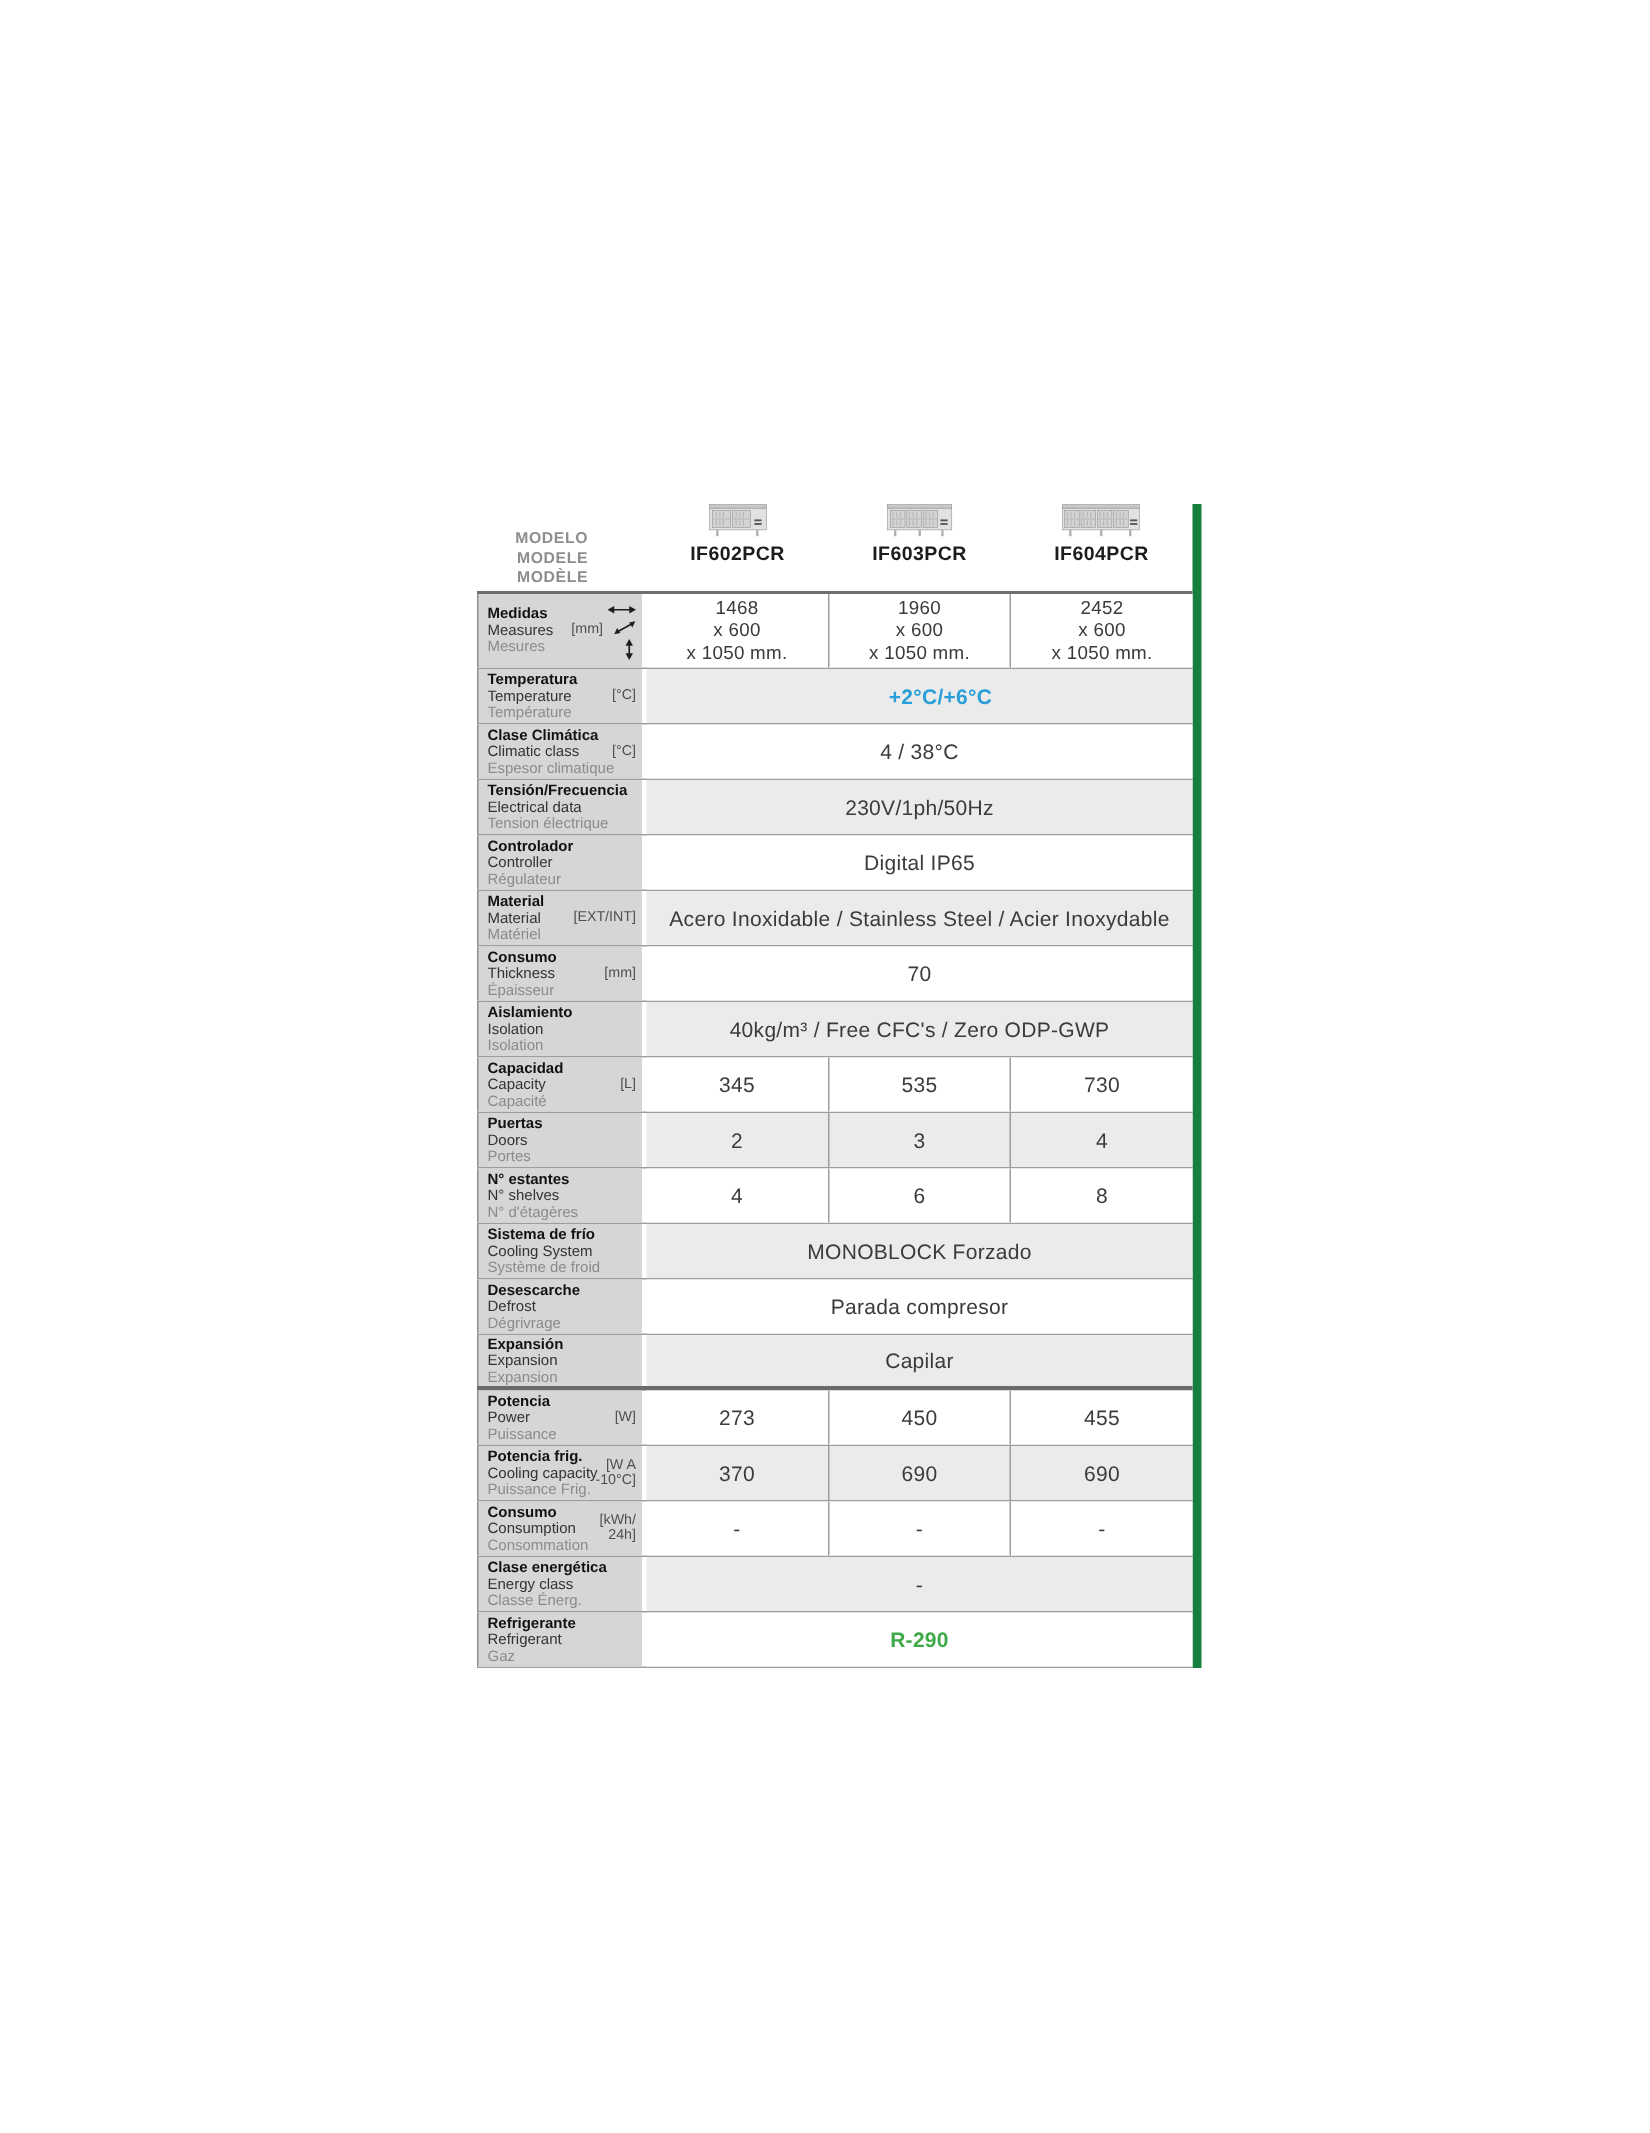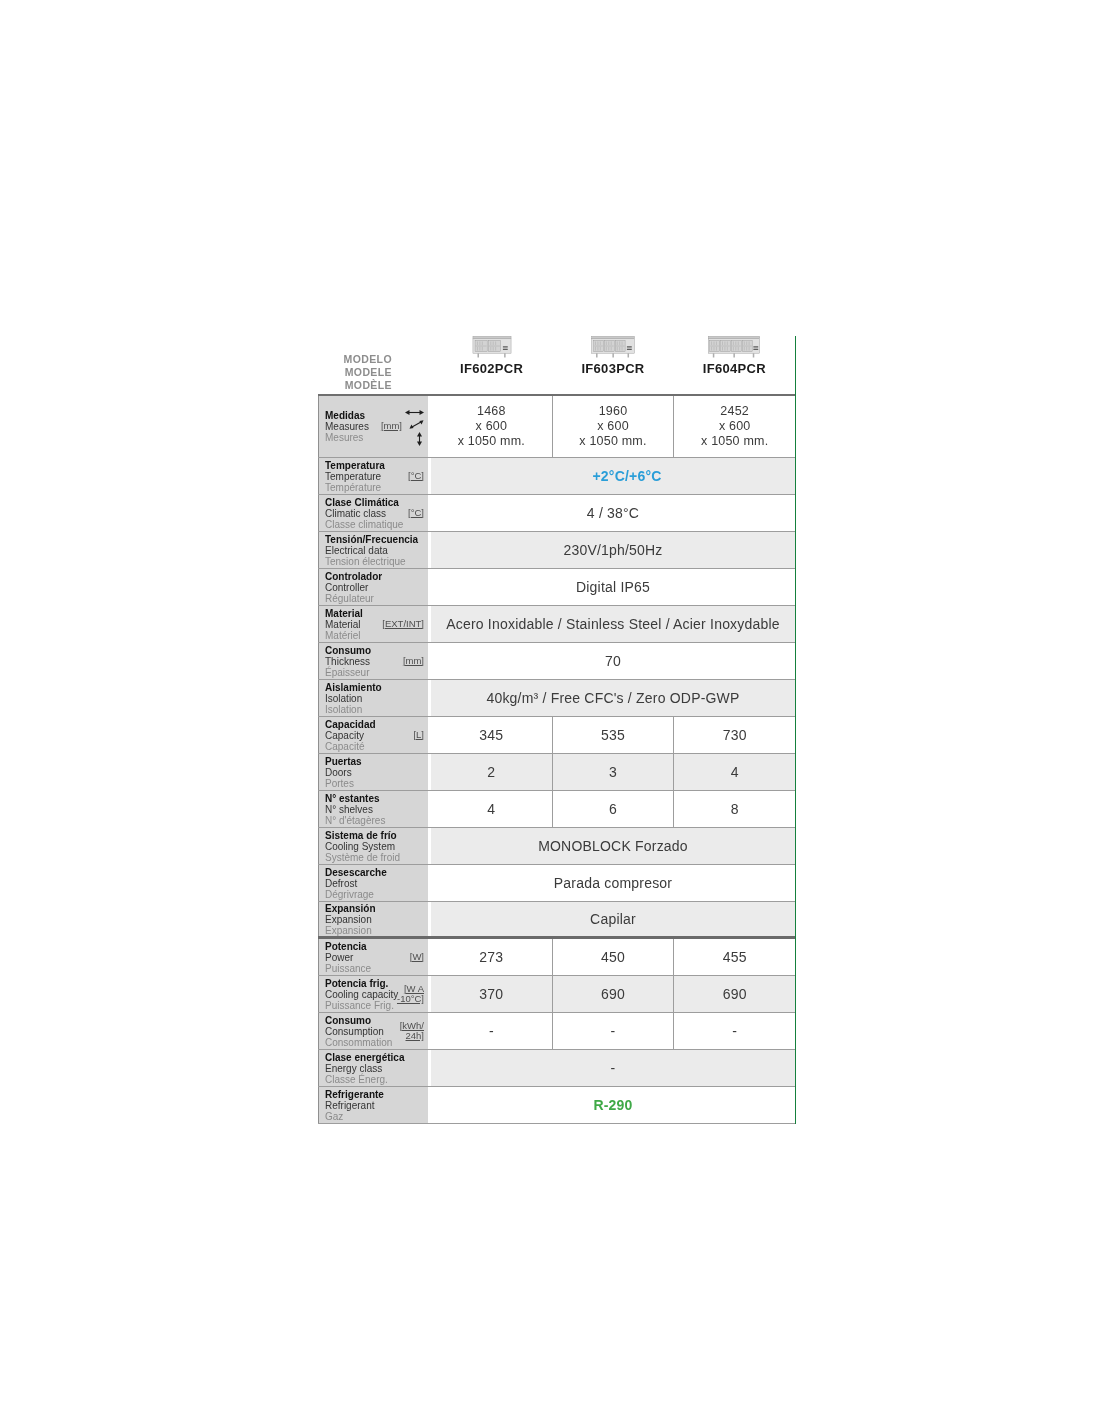--- a/index.html
+++ b/index.html
@@ -1,49 +1,49 @@
 <!DOCTYPE html>
 <html><head>
 <meta charset="utf-8">
 <style>
   html,body{margin:0;padding:0;}
   body{
     width:1100px;height:1422px;background:#ffffff;position:relative;overflow:hidden;
     font-family:"Liberation Sans", sans-serif;
   }
-  .sheet{position:absolute;left:318px;top:336px;width:477px;border-right:1px solid #15803d;}
+  .sheet{position:absolute;left:318px;top:336px;width:477px;border-right:6px solid #15803d;}
 
   
   .hdr{height:58px;display:flex;}
   .hdr-label{width:110px;box-sizing:border-box;display:flex;align-items:flex-end;justify-content:flex-end;padding:0 36px 2px 0;}
   .hdr-label .mword{text-align:right;font-weight:bold;font-size:10.5px;line-height:13px;color:#8d8d8d;letter-spacing:.4px;}
   .hgap{width:3px;}
   .hcols{flex:1;display:flex;}
   .hcol{flex:1;display:flex;flex-direction:column;align-items:center;justify-content:flex-end;}
   .hname{font-weight:bold;font-size:13px;line-height:15px;color:#1c1c1c;letter-spacing:.3px;padding-bottom:18px;}
   .thumb{margin-bottom:2px;display:block;}
   .tstrip{fill:#c9c9c9;stroke:#8f8f8f;stroke-width:.6;}
   .tbox{fill:#e1e1e1;stroke:#999;stroke-width:.7;}
   .door{fill:#d3d3d3;stroke:#8e8e8e;stroke-width:.6;}
   .shelf{stroke:#9a9a9a;stroke-width:.6;}
   .leg{fill:#aeaeae;}
   .pnl{fill:#555;}
 
   
   .tbody{border-top:2px solid #6f6f6f;}
   .row{display:flex;height:37px;box-sizing:border-box;border-bottom:1px solid #9d9d9d;}
-  .row.h46{height:62px;}
+  .row.h46{height:50px;}
   .row.thick{border-bottom:3px solid #6a6a6a;}
   .label{width:110px;box-sizing:border-box;background:#d6d6d6;border-left:1px solid #8f8f8f;
          display:flex;align-items:center;padding:2px 4px 2px 6px;}
   .ltxt{flex:1;display:flex;flex-direction:column;justify-content:center;min-width:0;}
   .es{font-size:10px;font-weight:bold;color:#121212;line-height:11px;white-space:nowrap;}
   .en{font-size:10px;color:#333333;line-height:11px;white-space:nowrap;}
   .fr{font-size:10px;color:#8b8b8b;line-height:11px;white-space:nowrap;}
-  .unit{font-size:9.5px;color:#4f4f4f;line-height:10.5px;white-space:pre-line;text-align:right;margin-left:2px;text-decoration:underline;}
+  .unit{font-size:9.5px;color:#4f4f4f;line-height:10.5px;white-space:pre-line;text-align:right;margin-left:2px;}
   .arrows{display:flex;flex-direction:column;justify-content:center;align-items:flex-end;gap:2px;margin-left:3px;}
   .arrows svg{display:block;}
   .arw{stroke:#1e1e1e;stroke-width:1.1;}
   .ahd{fill:#1e1e1e;}
 
   .vals{flex:1;margin-left:3px;display:flex;background:#ffffff;}
   .row.alt .vals{background:#ebebeb;}
   .cell{flex:1;display:flex;align-items:center;justify-content:center;text-align:center;
         font-size:14px;color:#3b3b3b;line-height:15px;white-space:pre-line;letter-spacing:.2px;}
   .cols .cell + .cell{border-left:1px solid #9d9d9d;}
@@ -229,21 +229,21 @@
       <div class="vals">
         <div class="cell c-blue">+2°C/+6°C</div>
       </div>
     </div>
 
     <div class="row">
       <div class="label">
         <div class="ltxt">
           <div class="es">Clase Climática</div>
           <div class="en">Climatic class</div>
-          <div class="fr">Classe climatique</div>
+          <div class="fr">Espesor climatique</div>
         </div>
         <div class="unit">[°C]</div>
       </div>
       <div class="vals">
         <div class="cell">4 / 38°C</div>
       </div>
     </div>
 
     <div class="row alt">
       <div class="label">

